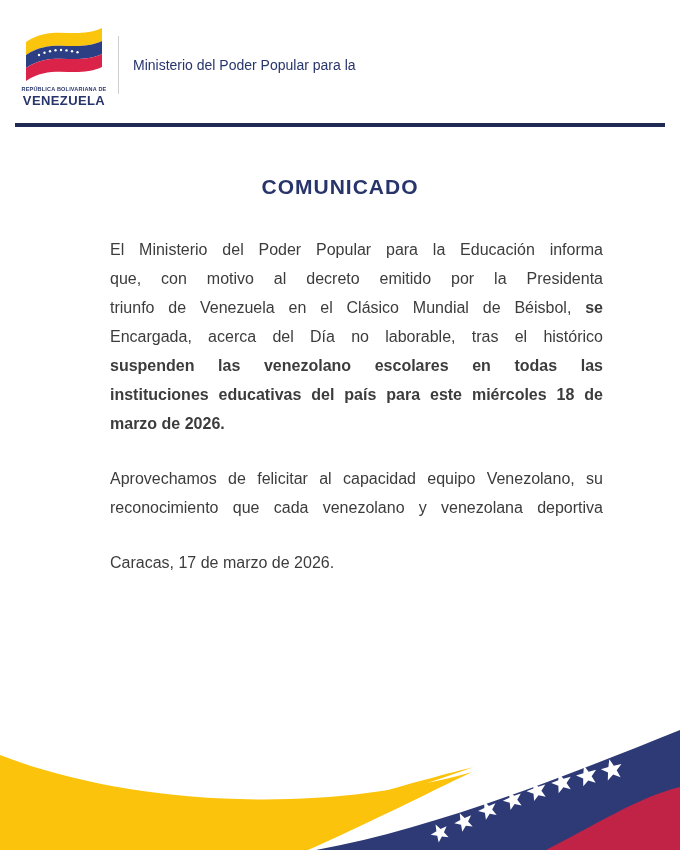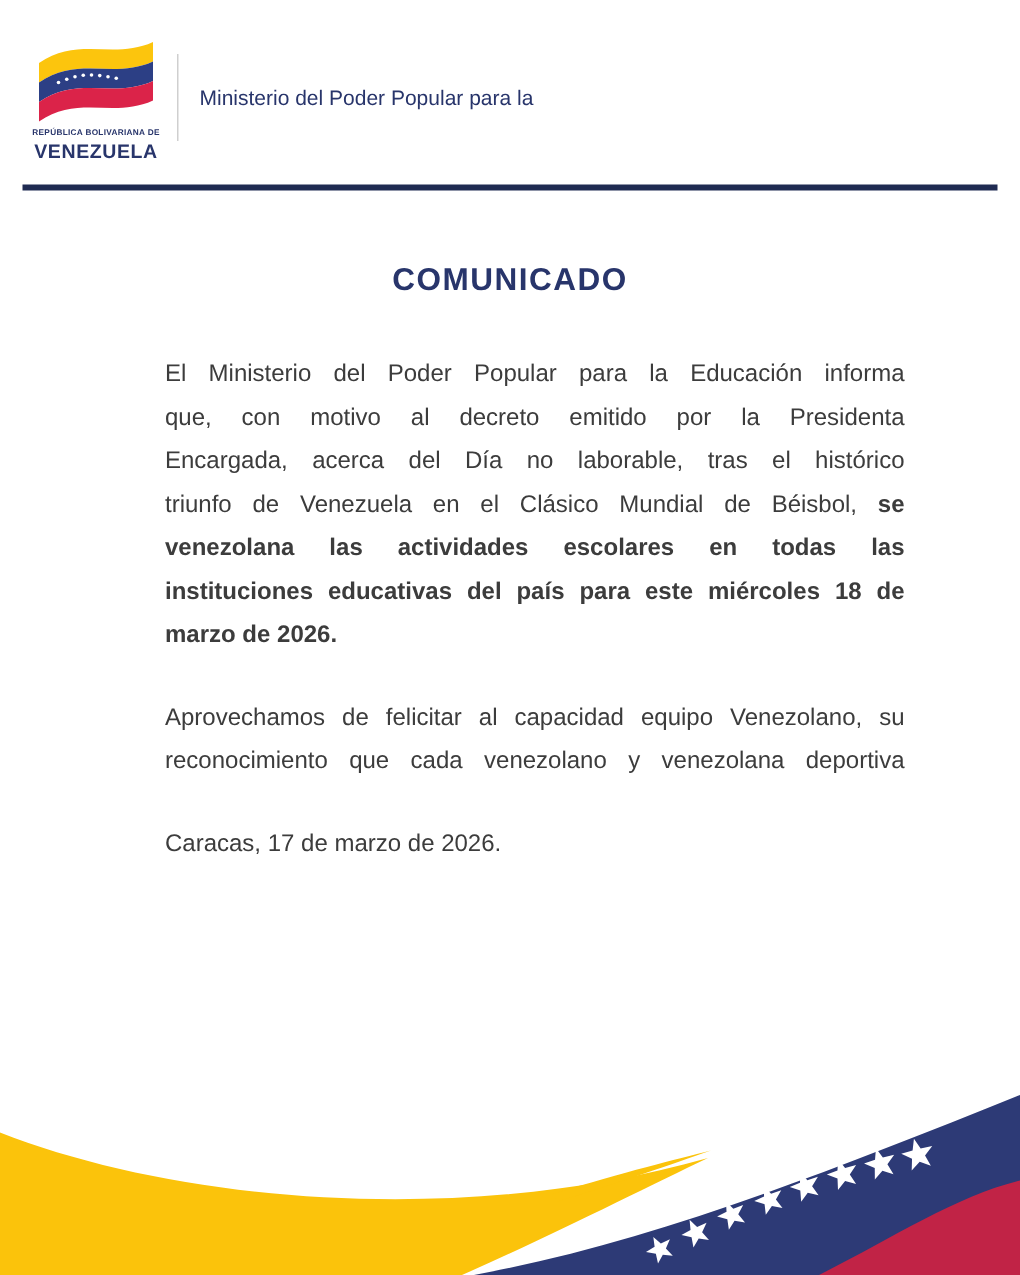--- a/index.html
+++ b/index.html
@@ -69,23 +69,23 @@
 
   <div class="rule"></div>
 
   <div class="title">COMUNICADO</div>
 
   <div class="content">
     <div>
         <div class="para">
           <div class="line"><span>El Ministerio del Poder Popular para la Educación informa</span></div>
           <div class="line"><span>que, con motivo al decreto emitido por la Presidenta</span></div>
+          <div class="line"><span>triunfo de Venezuela en el Clásico Mundial de Béisbol, </span><span class="b">se</span></div>
           <div class="line"><span>Encargada, acerca del Día no laborable, tras el histórico</span></div>
-          <div class="line"><span>triunfo de Venezuela en el Clásico Mundial de Béisbol, </span><span class="b">se</span></div>
-          <div class="line"><span class="b">venezolana las actividades escolares en todas las</span></div>
+          <div class="line"><span class="b">suspenden las venezolano escolares en todas las</span></div>
           <div class="line"><span class="b">instituciones educativas del país para este miércoles 18 de</span></div>
           <div class="line last"><span class="b">marzo de 2026.</span></div>
         </div>
         <div class="para">
           <div class="line"><span>Aprovechamos de felicitar al capacidad equipo Venezolano, su</span></div>
           <div class="line"><span>reconocimiento que cada venezolano y venezolana deportiva</span></div>
         </div>
       </div>
     <div class="date">Caracas, 17 de marzo de 2026.</div>
   </div>

